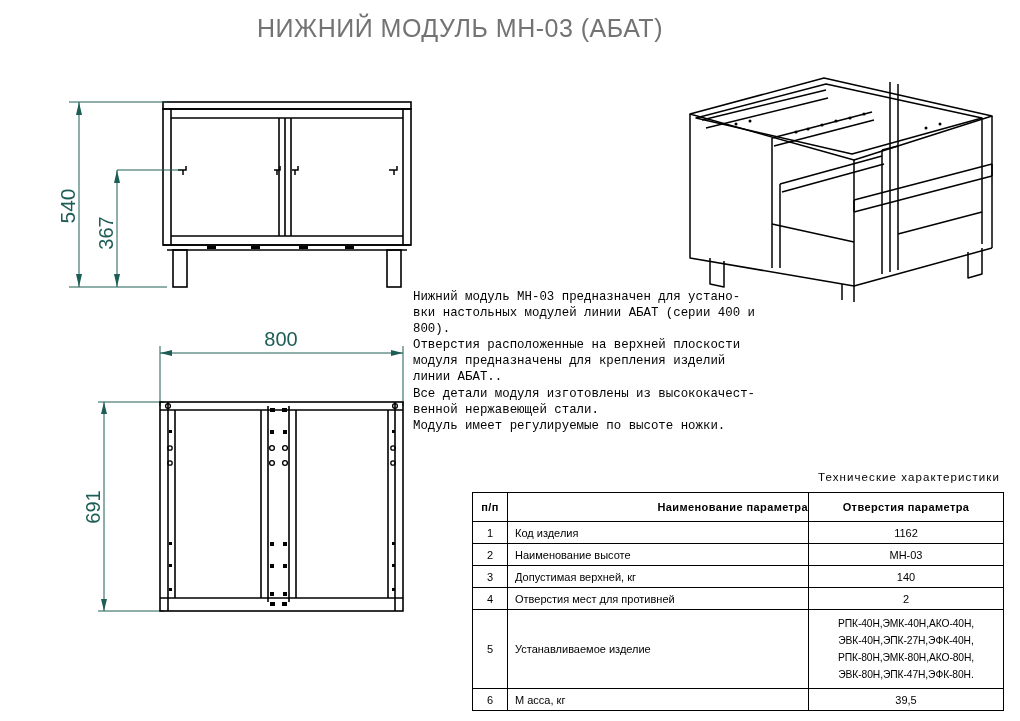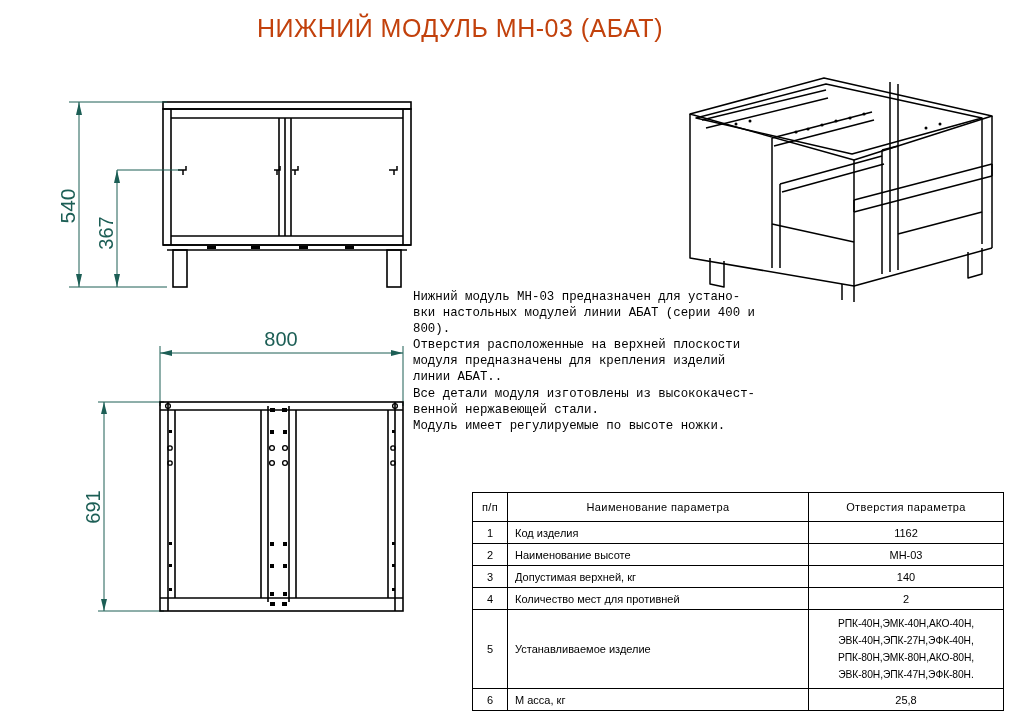--- a/index.html
+++ b/index.html
@@ -23,21 +23,21 @@
   
   #title {
     position: absolute;
     left: 0;
     top: 14px;
     width: 920px;
     text-align: center;
     font-size: 25px;
     font-weight: 400;
     letter-spacing: 0.5px;
-    color: #c2410c;
+    color: #737373;
     white-space: nowrap;
   }
 
   
   .dwg {
     position: absolute;
     display: block;
   }
 
   
@@ -80,22 +80,22 @@
   #spec-table td, #spec-table th {
     border: 1px solid #000;
     padding: 0;
     font-weight: 400;
     vertical-align: middle;
   }
   #spec-table .c-num   { width: 34px;  text-align: center; }
   #spec-table .c-name  { width: 300px; text-align: left; padding-left: 7px; }
   #spec-table .c-val   { width: 194px; text-align: center; }
 
-  #spec-table thead td { height: 28px; text-align: center; letter-spacing: 0.4px; }
-  #spec-table thead .c-name { text-align: center; padding-left: 0; }
+  #spec-table thead td { height: 28px; text-align: center; letter-spacing: 0.4px; font-weight: bold; }
+  #spec-table thead .c-name { text-align: right; padding-left: 0; }
 
   #spec-table tbody tr { height: 22px; }
   #spec-table tbody tr.tall { height: 79px; }
   #spec-table tbody tr.tall .c-num { vertical-align: middle; }
   #spec-table tbody tr.tall .c-name { vertical-align: middle; }
   #spec-table tbody tr.tall .c-val {
     vertical-align: middle;
     line-height: 17px;
     white-space: pre-line;
     font-size: 10.3px;
@@ -314,20 +314,21 @@
       <rect x="111" y="212" width="3" height="3"></rect>
       <rect x="111" y="234" width="3" height="3"></rect>
       <rect x="111" y="258" width="3" height="3"></rect>
       <rect x="334" y="100" width="3" height="3"></rect>
       <rect x="334" y="212" width="3" height="3"></rect>
       <rect x="334" y="234" width="3" height="3"></rect>
       <rect x="334" y="258" width="3" height="3"></rect>
     </g>
   </svg>
 
+  <div id="table-caption">Технические характеристики</div>
 
   <table id="spec-table">
     <thead>
       <tr>
         <td class="c-num">п/п</td>
         <td class="c-name">Наименование параметра</td>
         <td class="c-val">Отверстия параметра</td>
       </tr>
     </thead>
     <tbody>
@@ -341,32 +342,32 @@
         <td class="c-name">Наименование высоте</td>
         <td class="c-val">МН-03</td>
       </tr>
       <tr>
         <td class="c-num">3</td>
         <td class="c-name">Допустимая верхней, кг</td>
         <td class="c-val">140</td>
       </tr>
       <tr>
         <td class="c-num">4</td>
-        <td class="c-name">Количество мест для противней</td>
+        <td class="c-name">Отверстия мест для противней</td>
         <td class="c-val">2</td>
       </tr>
       <tr class="tall">
         <td class="c-num">5</td>
         <td class="c-name">Устанавливаемое изделие</td>
         <td class="c-val">РПК-40Н,ЭМК-40Н,АКО-40Н,
 ЭВК-40Н,ЭПК-27Н,ЭФК-40Н,
 РПК-80Н,ЭМК-80Н,АКО-80Н,
 ЭВК-80Н,ЭПК-47Н,ЭФК-80Н.</td>
       </tr>
       <tr>
         <td class="c-num">6</td>
         <td class="c-name">М асса, кг</td>
-        <td class="c-val">25,8</td>
+        <td class="c-val">39,5</td>
       </tr>
     </tbody>
   </table>
 
 </div>
 
 </body></html>

